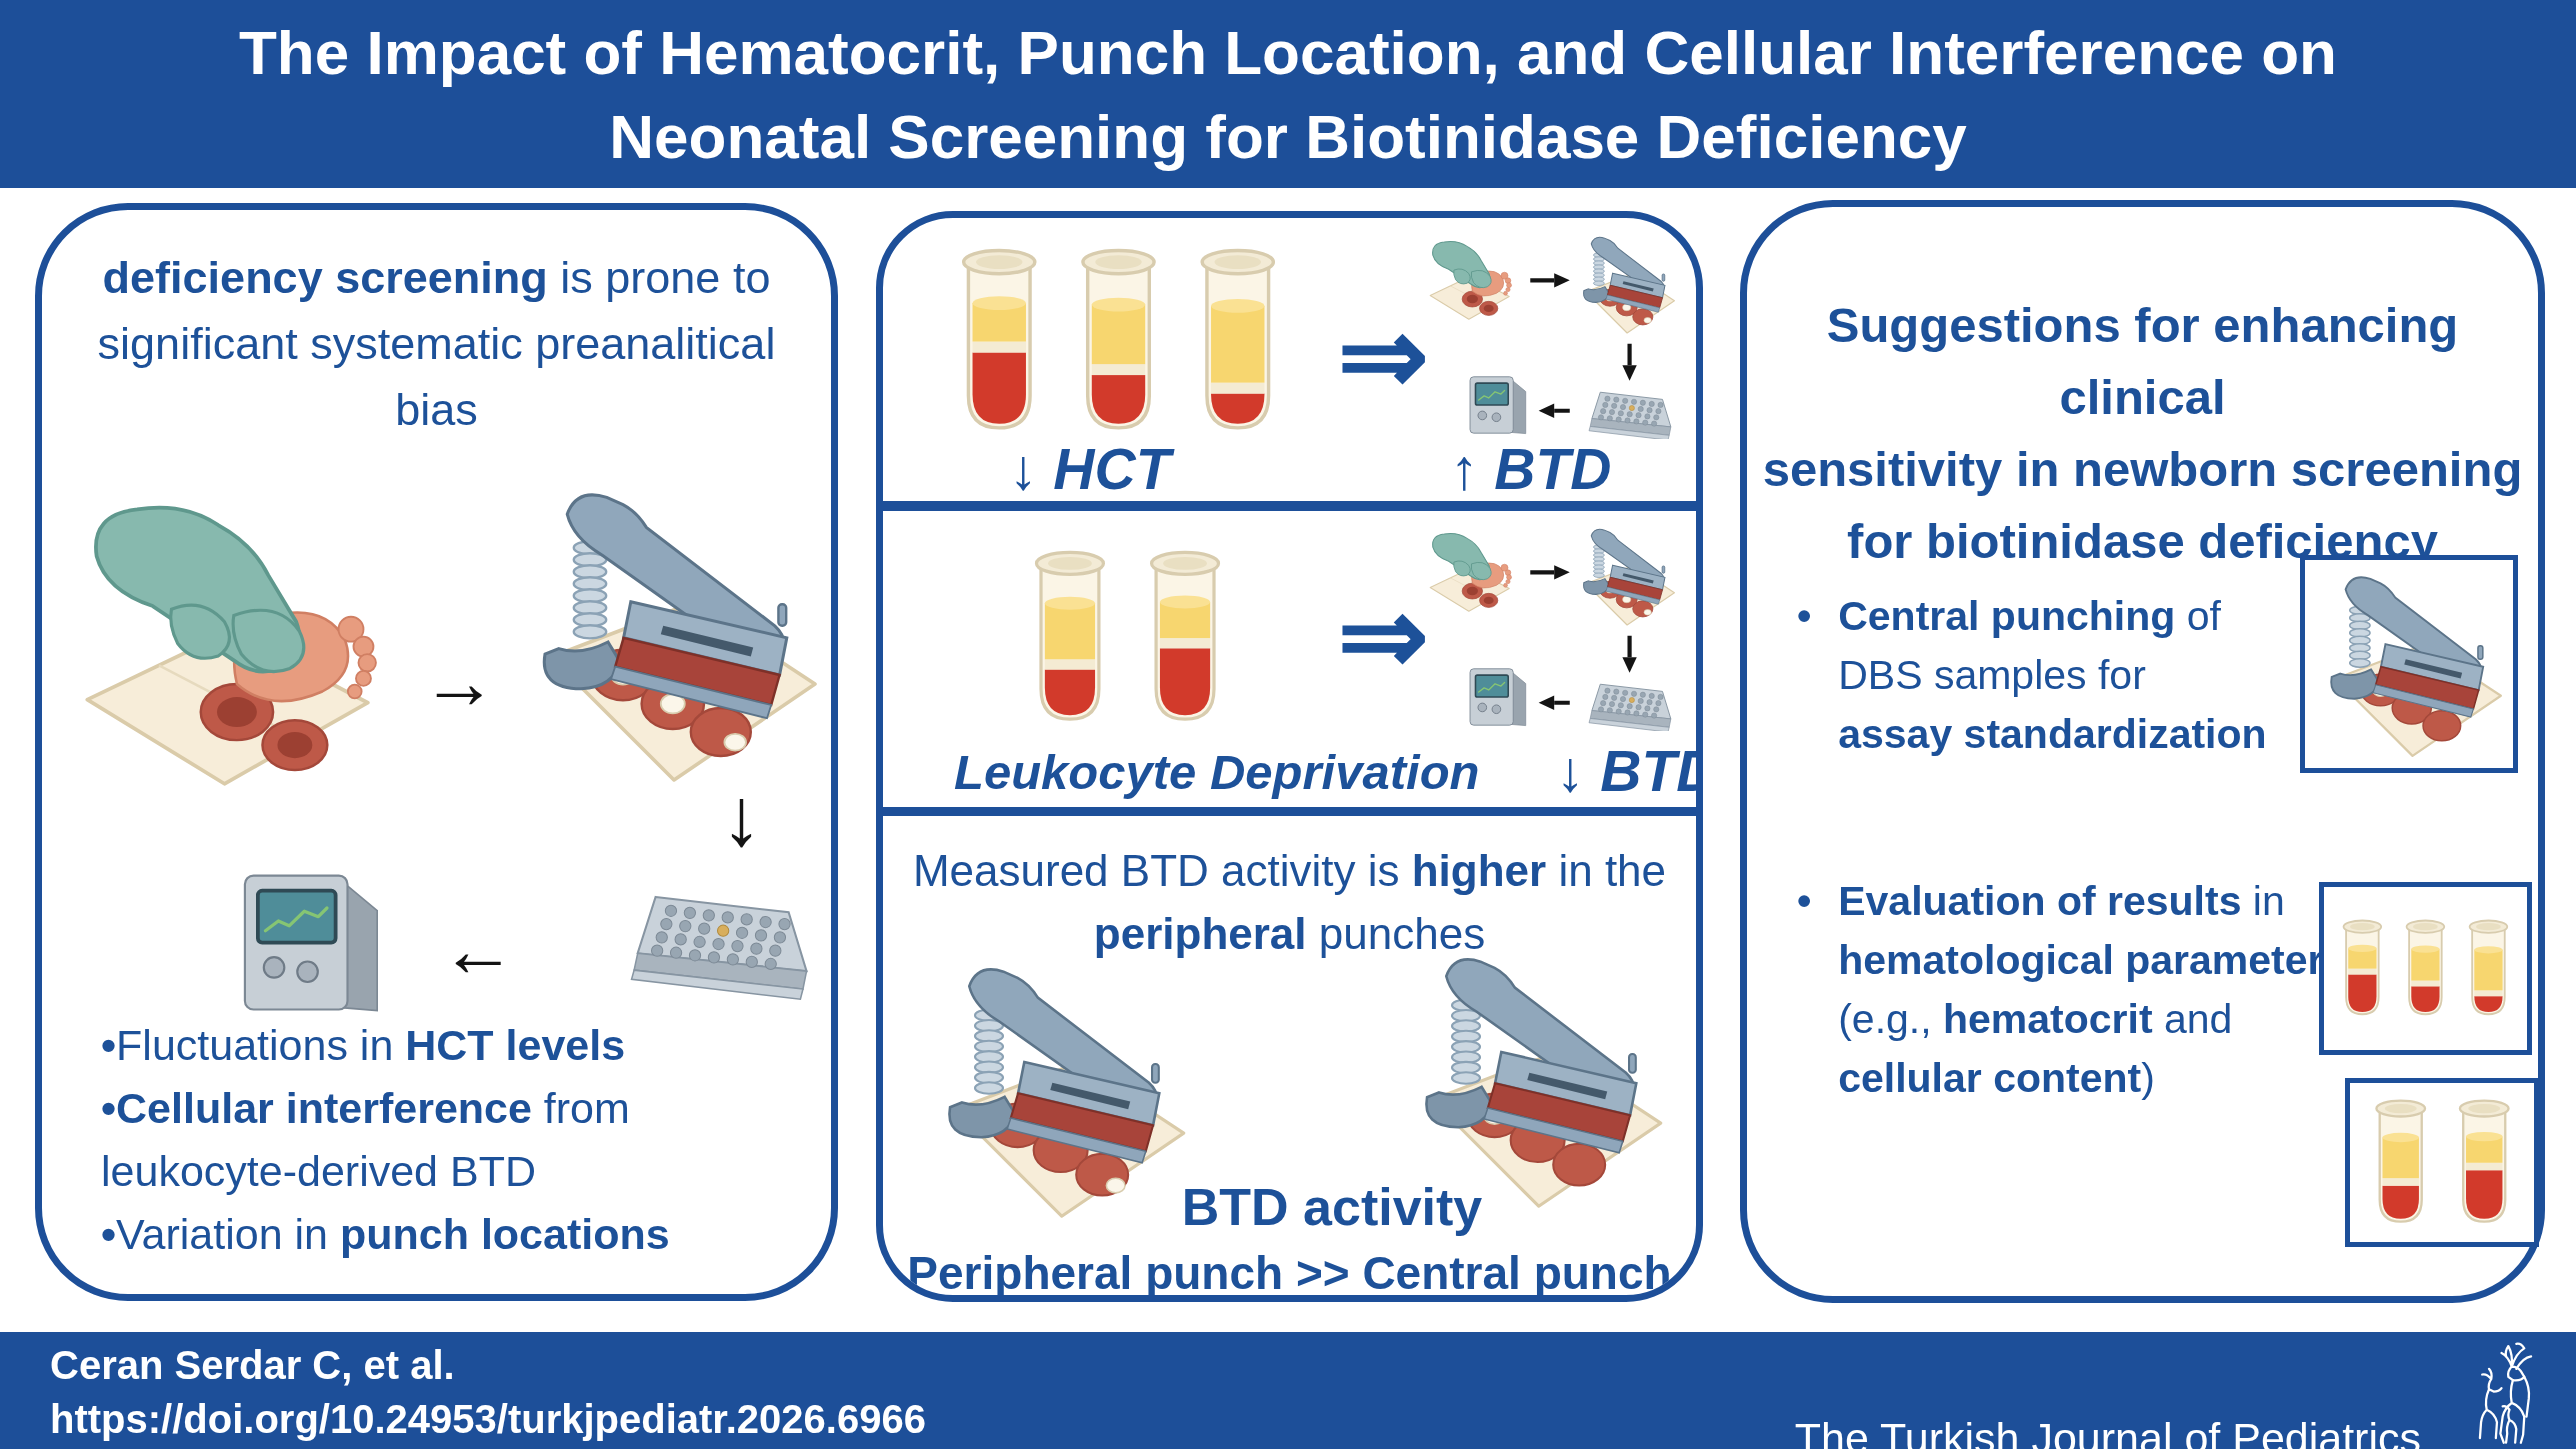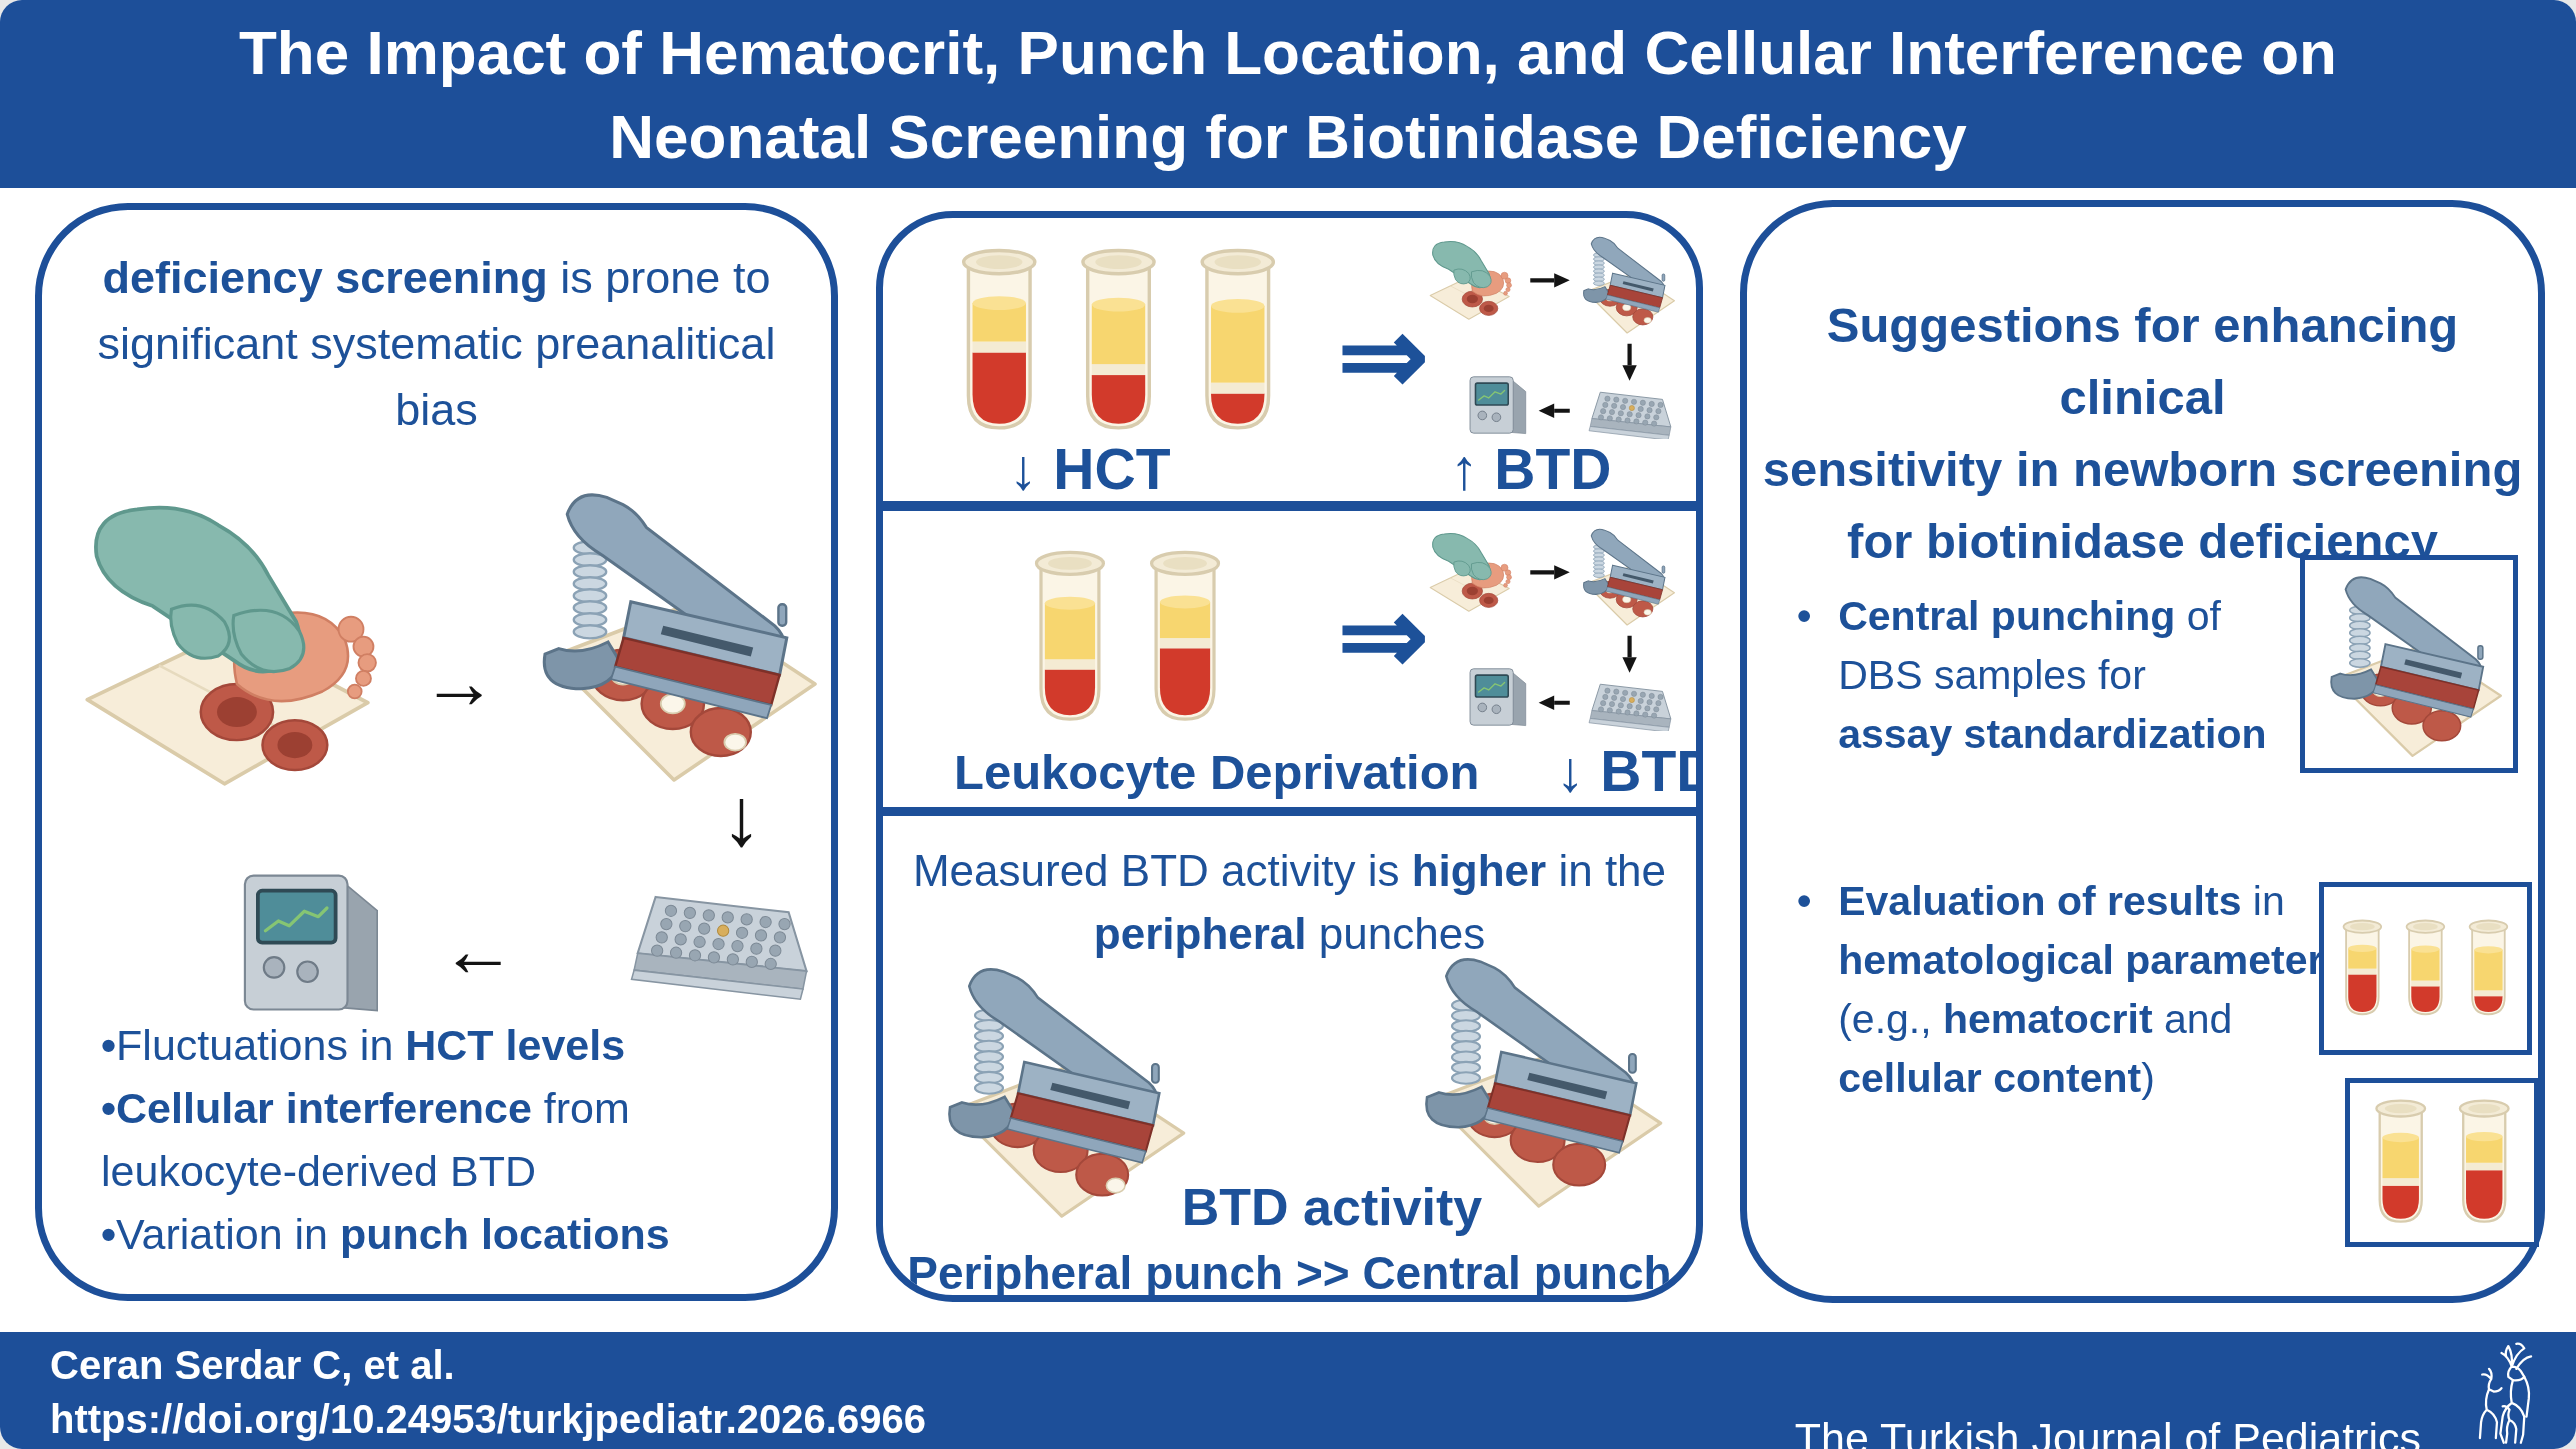--- a/index.html
+++ b/index.html
@@ -4,21 +4,21 @@
 <style>
   :root{
     --blue:#1D4F99;
     --txt:#1D5199;
     --ink:#141414;
   }
   *{box-sizing:border-box;}
   body{margin:0;background:#e8e8e8;}
   .canvas{
     position:relative;width:2576px;height:1449px;background:#fff;
-    font-family:"Liberation Sans",sans-serif;color:var(--txt);overflow:hidden;border-radius:22px;
+    font-family:"Liberation Sans",sans-serif;color:var(--txt);overflow:hidden;
   }
   .b{font-weight:700;}
   
   .bar{position:absolute;left:0;width:2576px;background:var(--blue);}
   .header{top:0;height:188px;display:flex;flex-direction:column;align-items:center;justify-content:center;gap:9px;}
   .header .t{color:#fff;font-weight:700;font-size:62px;line-height:75px;white-space:nowrap;}
   .footer{top:1332px;height:117px;}
   .footer .cite{position:absolute;left:50px;top:6.4px;color:#fff;font-weight:700;font-size:40px;line-height:54px;}
   .footer .journal{position:absolute;right:155px;top:37px;color:#fff;font-weight:400;font-size:43px;white-space:nowrap;margin-top:45px;}
   .deer{position:absolute;right:19.3px;top:5.2px;width:103px;height:108px;}
@@ -43,21 +43,21 @@
   #mid-s1{height:283px;}
   #mid-s2{height:296px;}
   #mid-s3{height:478px;}
   .mid-div{width:100%;height:9.7px;background:var(--blue);}
   .tubes3-1{position:absolute;left:55px;top:10.3px;width:361px;height:227px;}
   .tubes2-1{position:absolute;left:119px;top:24.5px;width:251px;height:206px;}
   .implies{position:absolute;font-size:108px;font-weight:700;color:var(--txt);line-height:1;}
   .implies1{left:455px;top:84px;}
   .implies2{left:455px;top:71px;}
   .flow{position:absolute;left:544px;top:11.6px;width:258px;height:209px;}
-  .midlab{position:absolute;font-weight:700;color:var(--txt);white-space:nowrap;}
+  .midlab{position:absolute;font-weight:700;color:var(--txt);white-space:nowrap;font-style:italic;}
   .lab1-left{left:126px;top:218px;font-size:57px;}
   .lab1-right{left:567px;top:218px;font-size:57px;}
   .lab2-left{left:27px;top:233px;font-size:49px;margin-left:44px;}
   .lab2-right{left:673px;top:227px;font-size:57px;}
   .s3-head{position:absolute;top:22.5px;left:0;width:100%;text-align:center;font-size:44px;line-height:63px;}
   .punchL{position:absolute;left:14px;top:138px;width:319px;height:270px;}
   .punchR{position:absolute;left:491px;top:128px;width:319px;height:270px;}
   .s3-activity{position:absolute;top:361px;left:0;width:100%;text-align:center;font-size:52px;font-weight:700;padding-left:85px;}
   .s3-compare{position:absolute;top:430px;left:0;width:100%;text-align:center;font-size:46px;font-weight:700;}
   

